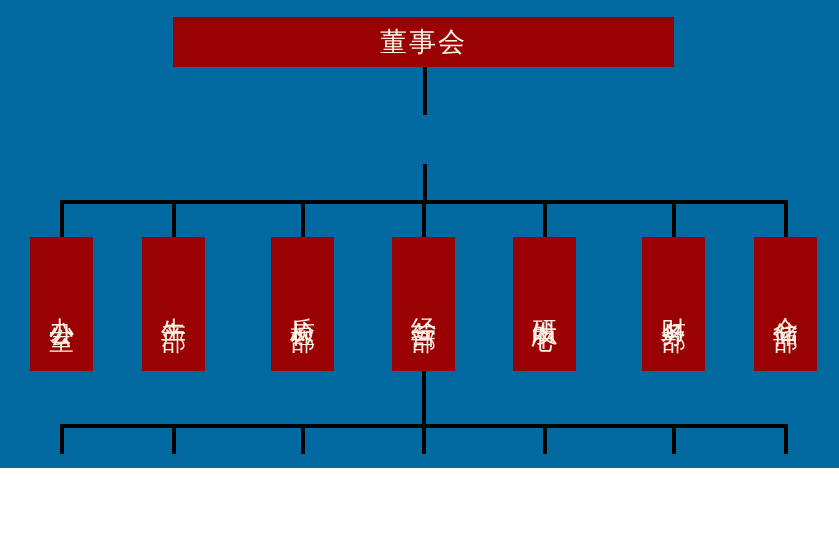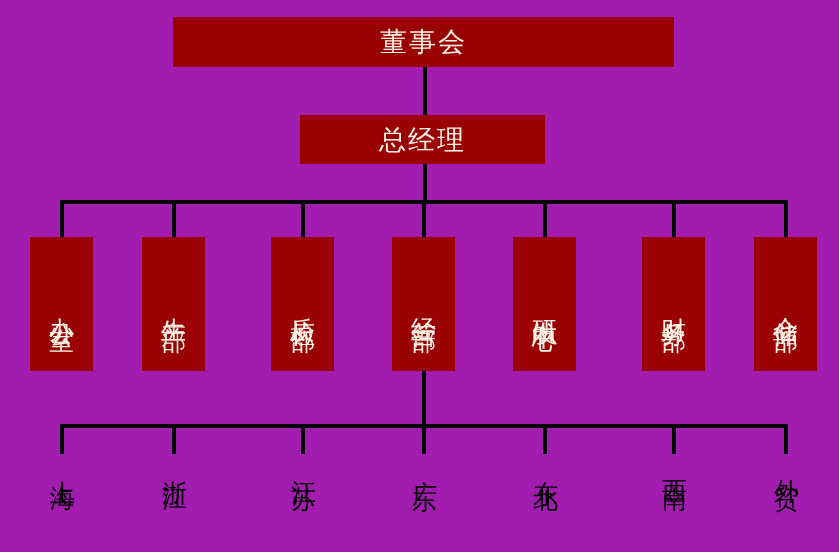--- a/index.html
+++ b/index.html
@@ -4,22 +4,22 @@
 <style>
   html, body {
     margin: 0;
     padding: 0;
     background: #FFFFFF;
     font-family: "DejaVu Sans", "Liberation Sans", sans-serif;
   }
   #canvas {
     position: relative;
     width: 839px;
-    height: 552px;
-    background: #a21caf;
+    height: 468px;
+    background: #0369a1;
     overflow: hidden;
     font-family: Liberation Serif, serif;
   }
   
   .node {
     position: absolute;
     background: #9A0103;
     color: #FBF3E6;
     display: flex;
     align-items: center;
@@ -98,21 +98,20 @@
 </style>
 </head>
 <body>
 
 <div id="canvas">
 
   <div id="box-root" class="node node-wide">董事会</div>
 
   <div id="line-root-gm" class="line"></div>
 
-  <div id="box-gm" class="node node-wide">总经理</div>
 
   <div id="line-gm-bus" class="line"></div>
   <div id="hline1" class="line"></div>
   <div class="line drop1 d1"></div>
   <div class="line drop1 d2"></div>
   <div class="line drop1 d3"></div>
   <div class="line drop1 d4"></div>
   <div class="line drop1 d5"></div>
   <div class="line drop1 d6"></div>
   <div class="line drop1 d7"></div>

